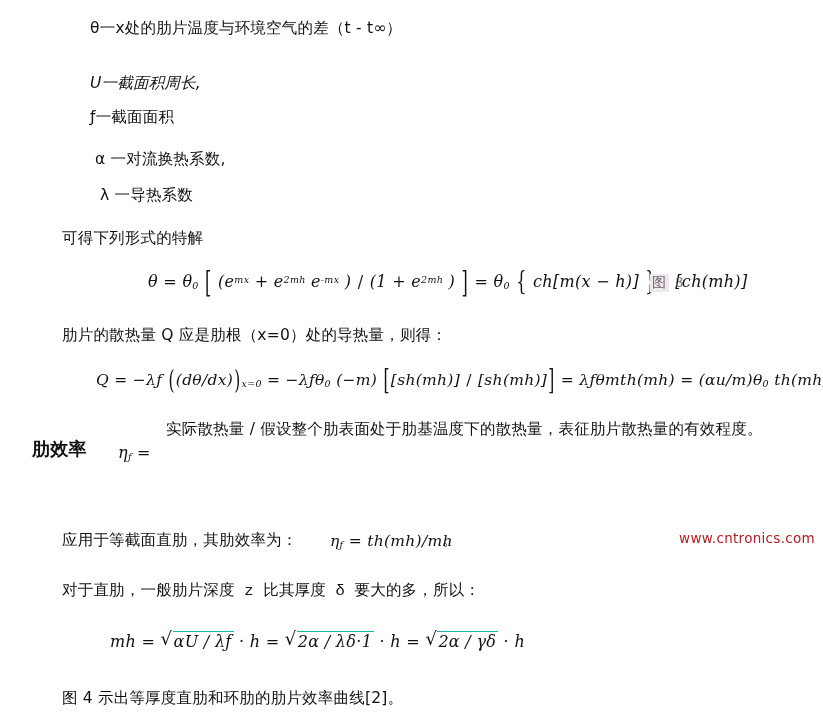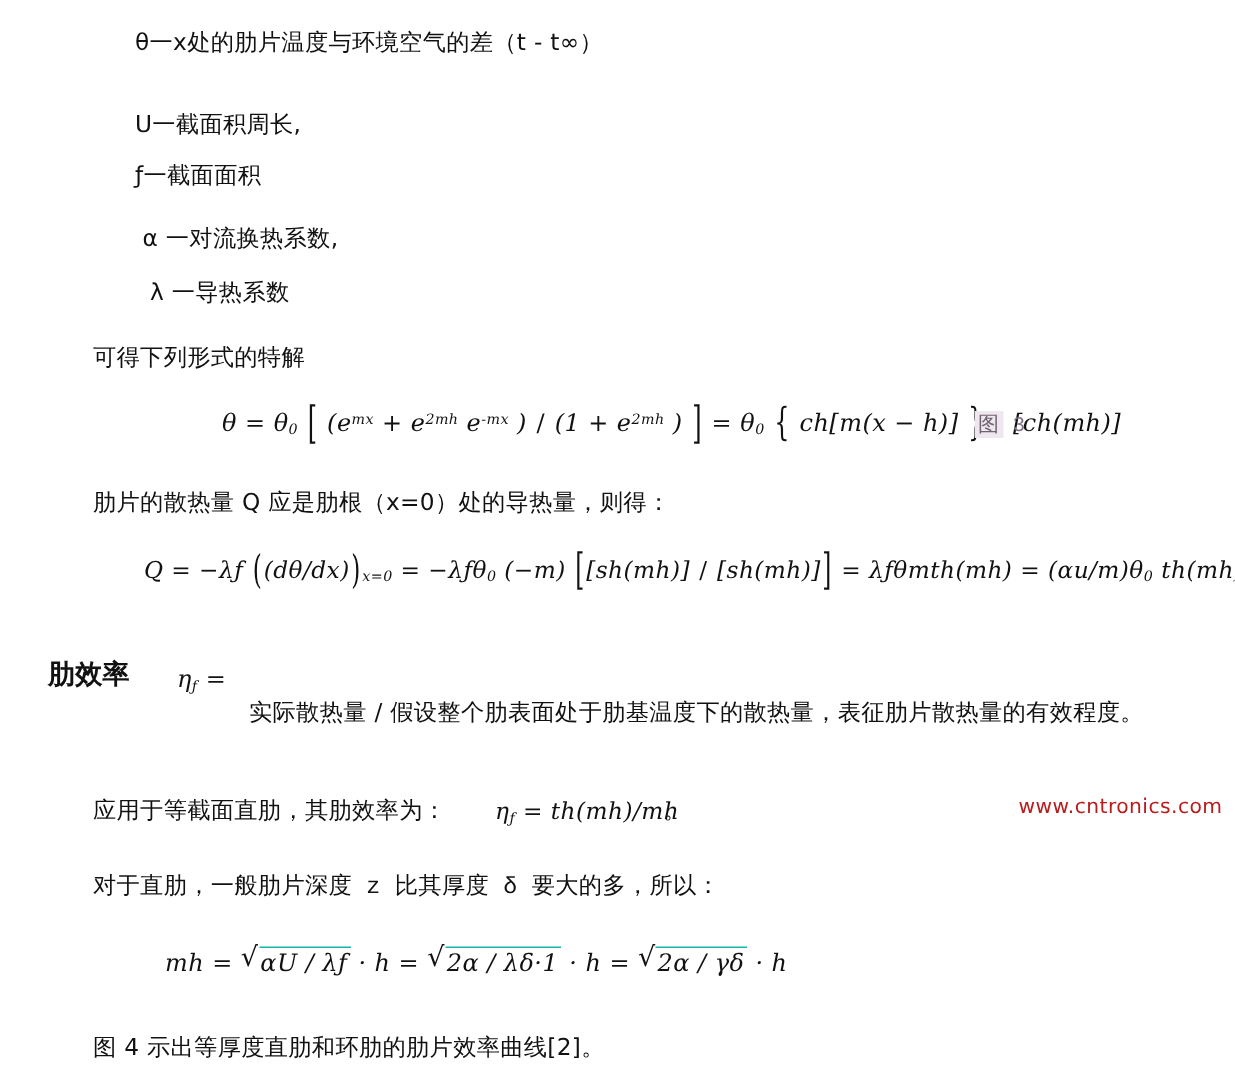--- a/index.html
+++ b/index.html
@@ -134,21 +134,21 @@
     white-space: nowrap;
   }
 </style>
 </head>
 <body>
 
 <div class="page">
 
   <div class="line" style="left:90px; top:18px;">θ一x处的肋片温度与环境空气的差（t - t∞）</div>
 
-  <div class="line" style="left:90px; top:73px;">U一截面积周长,</div>
+  <div class="line" style="left:90px; top:73px;font-style:italic;">U一截面积周长,</div>
 
   <div class="line" style="left:90px; top:107px;">ƒ一截面面积</div>
 
   <div class="line" style="left:95px; top:149px;">α 一对流换热系数,</div>
 
   <div class="line" style="left:100px; top:185px;">λ 一导热系数</div>
 
   <div class="line" style="left:62px; top:228px;">可得下列形式的特解</div>
 
   <div class="formula" style="left:148px; top:272px; font-size:16px;">
@@ -190,21 +190,21 @@
     <span>th(mh)</span>
   </div>
 
   <div class="line bold" style="left:32px; top:437px; font-size:18px;">肋效率</div>
 
   <div class="formula" style="left:118px; top:443px; font-size:16px;">
     <span>η</span><sub>ƒ</sub>
     <span style="font-style:normal;">=</span>
   </div>
 
-  <div class="line wrap" style="left:166px; top:462px; width:630px;">实际散热量 / 假设整个肋表面处于肋基温度下的散热量，表征肋片散热量的有效程度。</div>
+  <div class="line wrap" style="left:166px; top:416px; width:630px;">实际散热量 / 假设整个肋表面处于肋基温度下的散热量，表征肋片散热量的有效程度。</div>
 
   <div class="line" style="left:62px; top:530px;">应用于等截面直肋，其肋效率为：</div>
 
   <div class="formula" style="left:330px; top:532px; font-size:15.5px;">
     <span>η</span><sub>ƒ</sub>
     <span>= th(mh)/mh</span>
   </div>
 
   <div class="line" style="left:442px; top:530px;">。</div>
 

